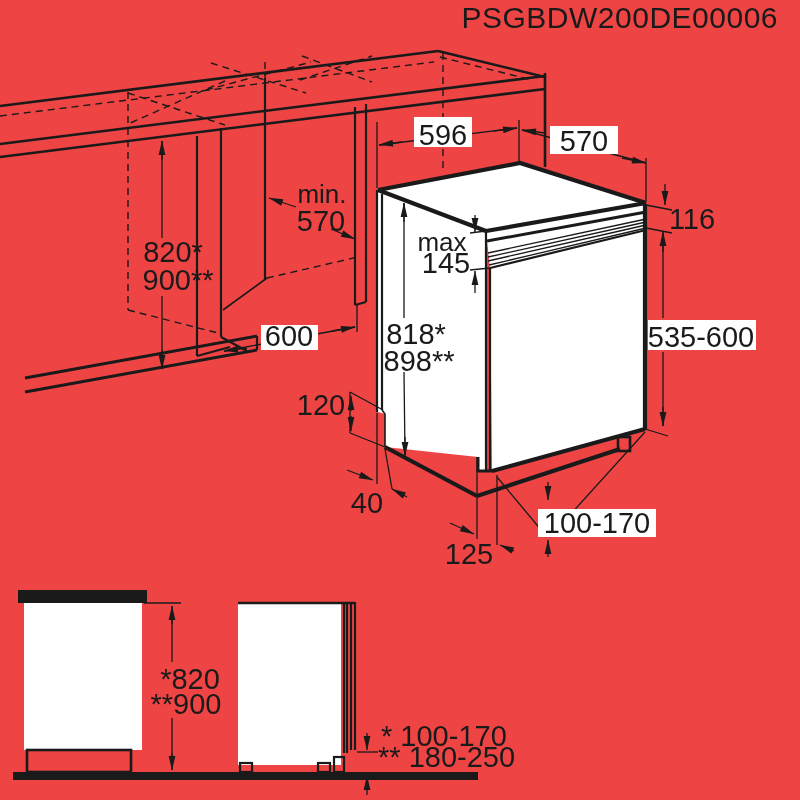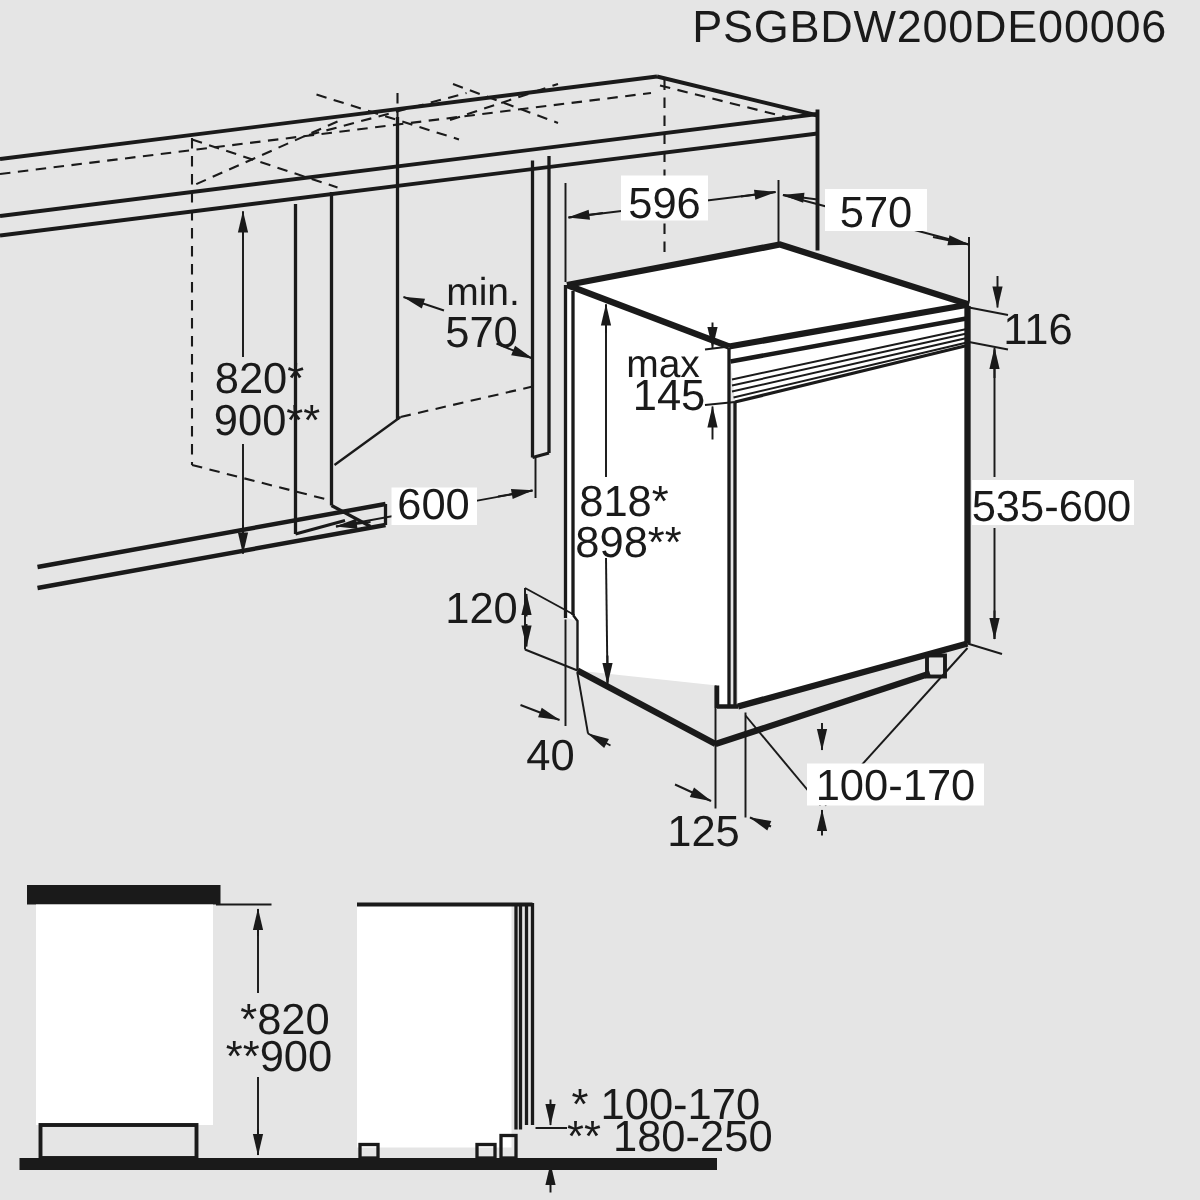--- a/index.html
+++ b/index.html
@@ -1,16 +1,16 @@
 <!DOCTYPE html>
 <html><head>
 <meta charset="utf-8">
 <style>
   html,body{margin:0;padding:0;background:#ffffff;}
-  #stage{position:relative;width:800px;height:800px;background:#e5e5e5;overflow:hidden;}
+  #stage{position:relative;width:800px;height:800px;background:#ef4444;overflow:hidden;}
   svg{display:block;}
   svg .ln1{stroke:#1a1a1a;stroke-width:1.3;fill:none;}
   svg .ln15{stroke:#1a1a1a;stroke-width:1.6;fill:none;}
   svg .ln2{stroke:#1a1a1a;stroke-width:2.2;fill:none;}
   svg .ln25{stroke:#1a1a1a;stroke-width:2.6;fill:none;}
   svg .ln3{stroke:#1a1a1a;stroke-width:3;fill:none;}
   svg .ln4{stroke:#1a1a1a;stroke-width:4.2;fill:none;}
   svg .dash{stroke:#1a1a1a;stroke-width:1.4;fill:none;stroke-dasharray:7 5;}
   svg .fillw{fill:#ffffff;stroke:none;}
   svg .fillb{fill:#1a1a1a;stroke:none;}

